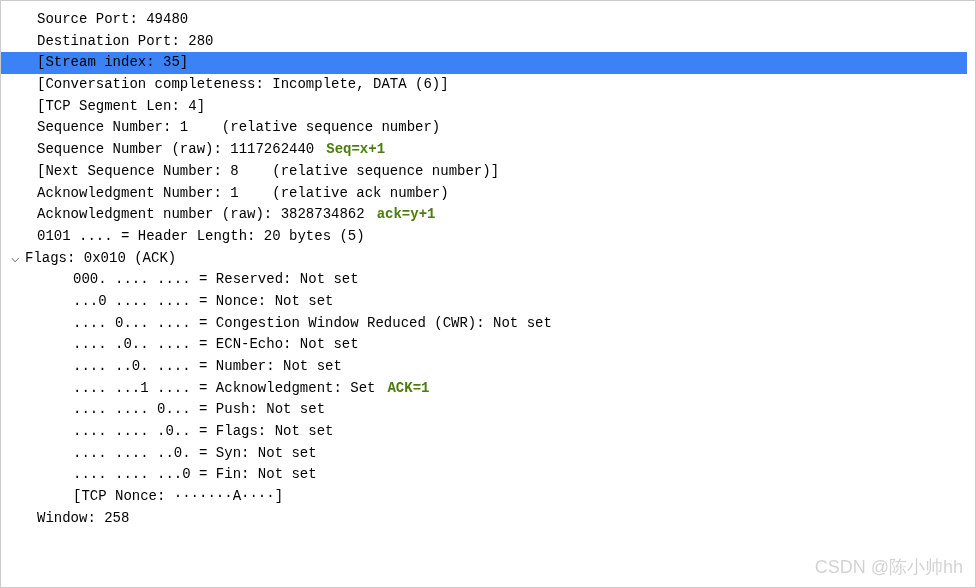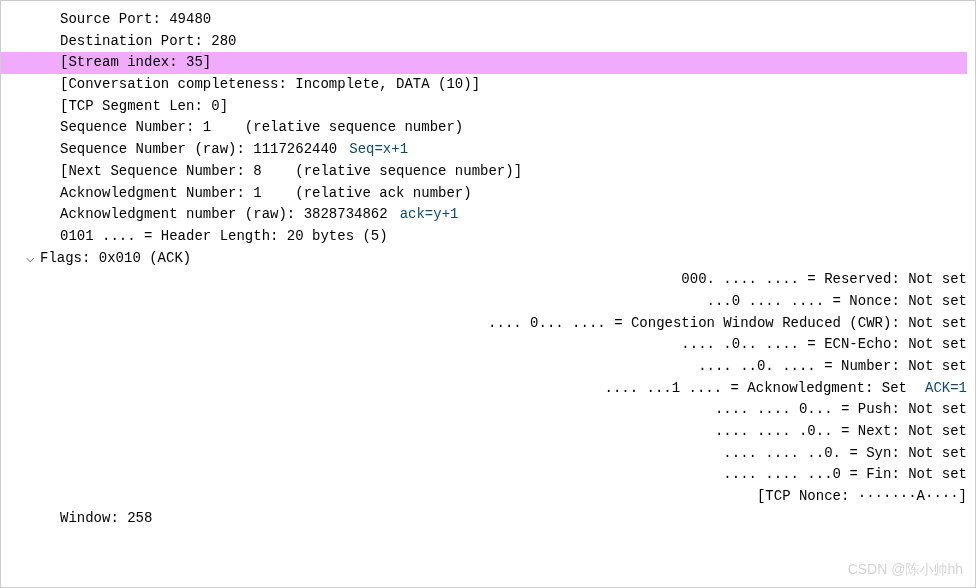--- a/index.html
+++ b/index.html
@@ -12,71 +12,71 @@
     width: 976px;
     height: 588px;
     box-sizing: border-box;
     border: 1px solid #ccc;
     position: relative;
     overflow: hidden;
   }
   .line {
     white-space: pre;
     line-height: 1.55;
-    padding-left: 59px;
+    padding-left: 36px;
   }
   .highlighted {
-    background: #f0abfc;
+    background: #3b82f6;
   }
   .indent1 {
     padding-left: 72px;
-    text-align: right;
   }
   .expander {
     display: inline-block;
     width: 14px;
     margin-left: -22px;
     color: #666;
     cursor: pointer;
   }
   .annotation {
-    color: #0c4a6e;
+    color: #4d7c0f;
     margin-left: 12px;
+    font-weight: bold;
   }
   .watermark {
     position: absolute;
     bottom: 8px;
     right: 12px;
     color: rgba(0,0,0,0.18);
     font-family: sans-serif;
-    font-size: 14px;
+    font-size: 18px;
     pointer-events: none;
   }
 </style>
 </head>
 <body>
 
 <div class="line"><span>Source Port: 49480</span></div>
 <div class="line"><span>Destination Port: 280</span></div>
 <div class="line highlighted"><span>[Stream index: 35]</span></div>
-<div class="line"><span>[Conversation completeness: Incomplete, DATA (10)]</span></div>
-<div class="line"><span>[TCP Segment Len: 0]</span></div>
+<div class="line"><span>[Conversation completeness: Incomplete, DATA (6)]</span></div>
+<div class="line"><span>[TCP Segment Len: 4]</span></div>
 <div class="line"><span>Sequence Number: 1    (relative sequence number)</span></div>
 <div class="line"><span>Sequence Number (raw): 1117262440</span><span class="annotation">Seq=x+1</span></div>
 <div class="line"><span>[Next Sequence Number: 8    (relative sequence number)]</span></div>
 <div class="line"><span>Acknowledgment Number: 1    (relative ack number)</span></div>
 <div class="line"><span>Acknowledgment number (raw): 3828734862</span><span class="annotation">ack=y+1</span></div>
 <div class="line"><span>0101 .... = Header Length: 20 bytes (5)</span></div>
-<div class="line" style="padding-left:47px"><span class="expander">⌵</span><span>Flags: 0x010 (ACK)</span></div>
+<div class="line" style="padding-left:32px"><span class="expander">⌵</span><span>Flags: 0x010 (ACK)</span></div>
 <div class="line indent1"><span>000. .... .... = Reserved: Not set</span></div>
 <div class="line indent1"><span>...0 .... .... = Nonce: Not set</span></div>
 <div class="line indent1"><span>.... 0... .... = Congestion Window Reduced (CWR): Not set</span></div>
 <div class="line indent1"><span>.... .0.. .... = ECN-Echo: Not set</span></div>
 <div class="line indent1"><span>.... ..0. .... = Number: Not set</span></div>
-<div class="line indent1"><span>.... ...1 .... = Acknowledgment: Set</span><span class="annotation" style="margin-left:18px">ACK=1</span></div>
+<div class="line indent1"><span>.... ...1 .... = Acknowledgment: Set</span><span class="annotation" style="margin-left:12px">ACK=1</span></div>
 <div class="line indent1"><span>.... .... 0... = Push: Not set</span></div>
-<div class="line indent1"><span>.... .... .0.. = Next: Not set</span></div>
+<div class="line indent1"><span>.... .... .0.. = Flags: Not set</span></div>
 <div class="line indent1"><span>.... .... ..0. = Syn: Not set</span></div>
 <div class="line indent1"><span>.... .... ...0 = Fin: Not set</span></div>
 <div class="line indent1"><span>[TCP Nonce: ·······A····]</span></div>
 <div class="line"><span>Window: 258</span></div>
 
 <div class="watermark">CSDN @陈小帅hh</div>
 
 </body></html>

